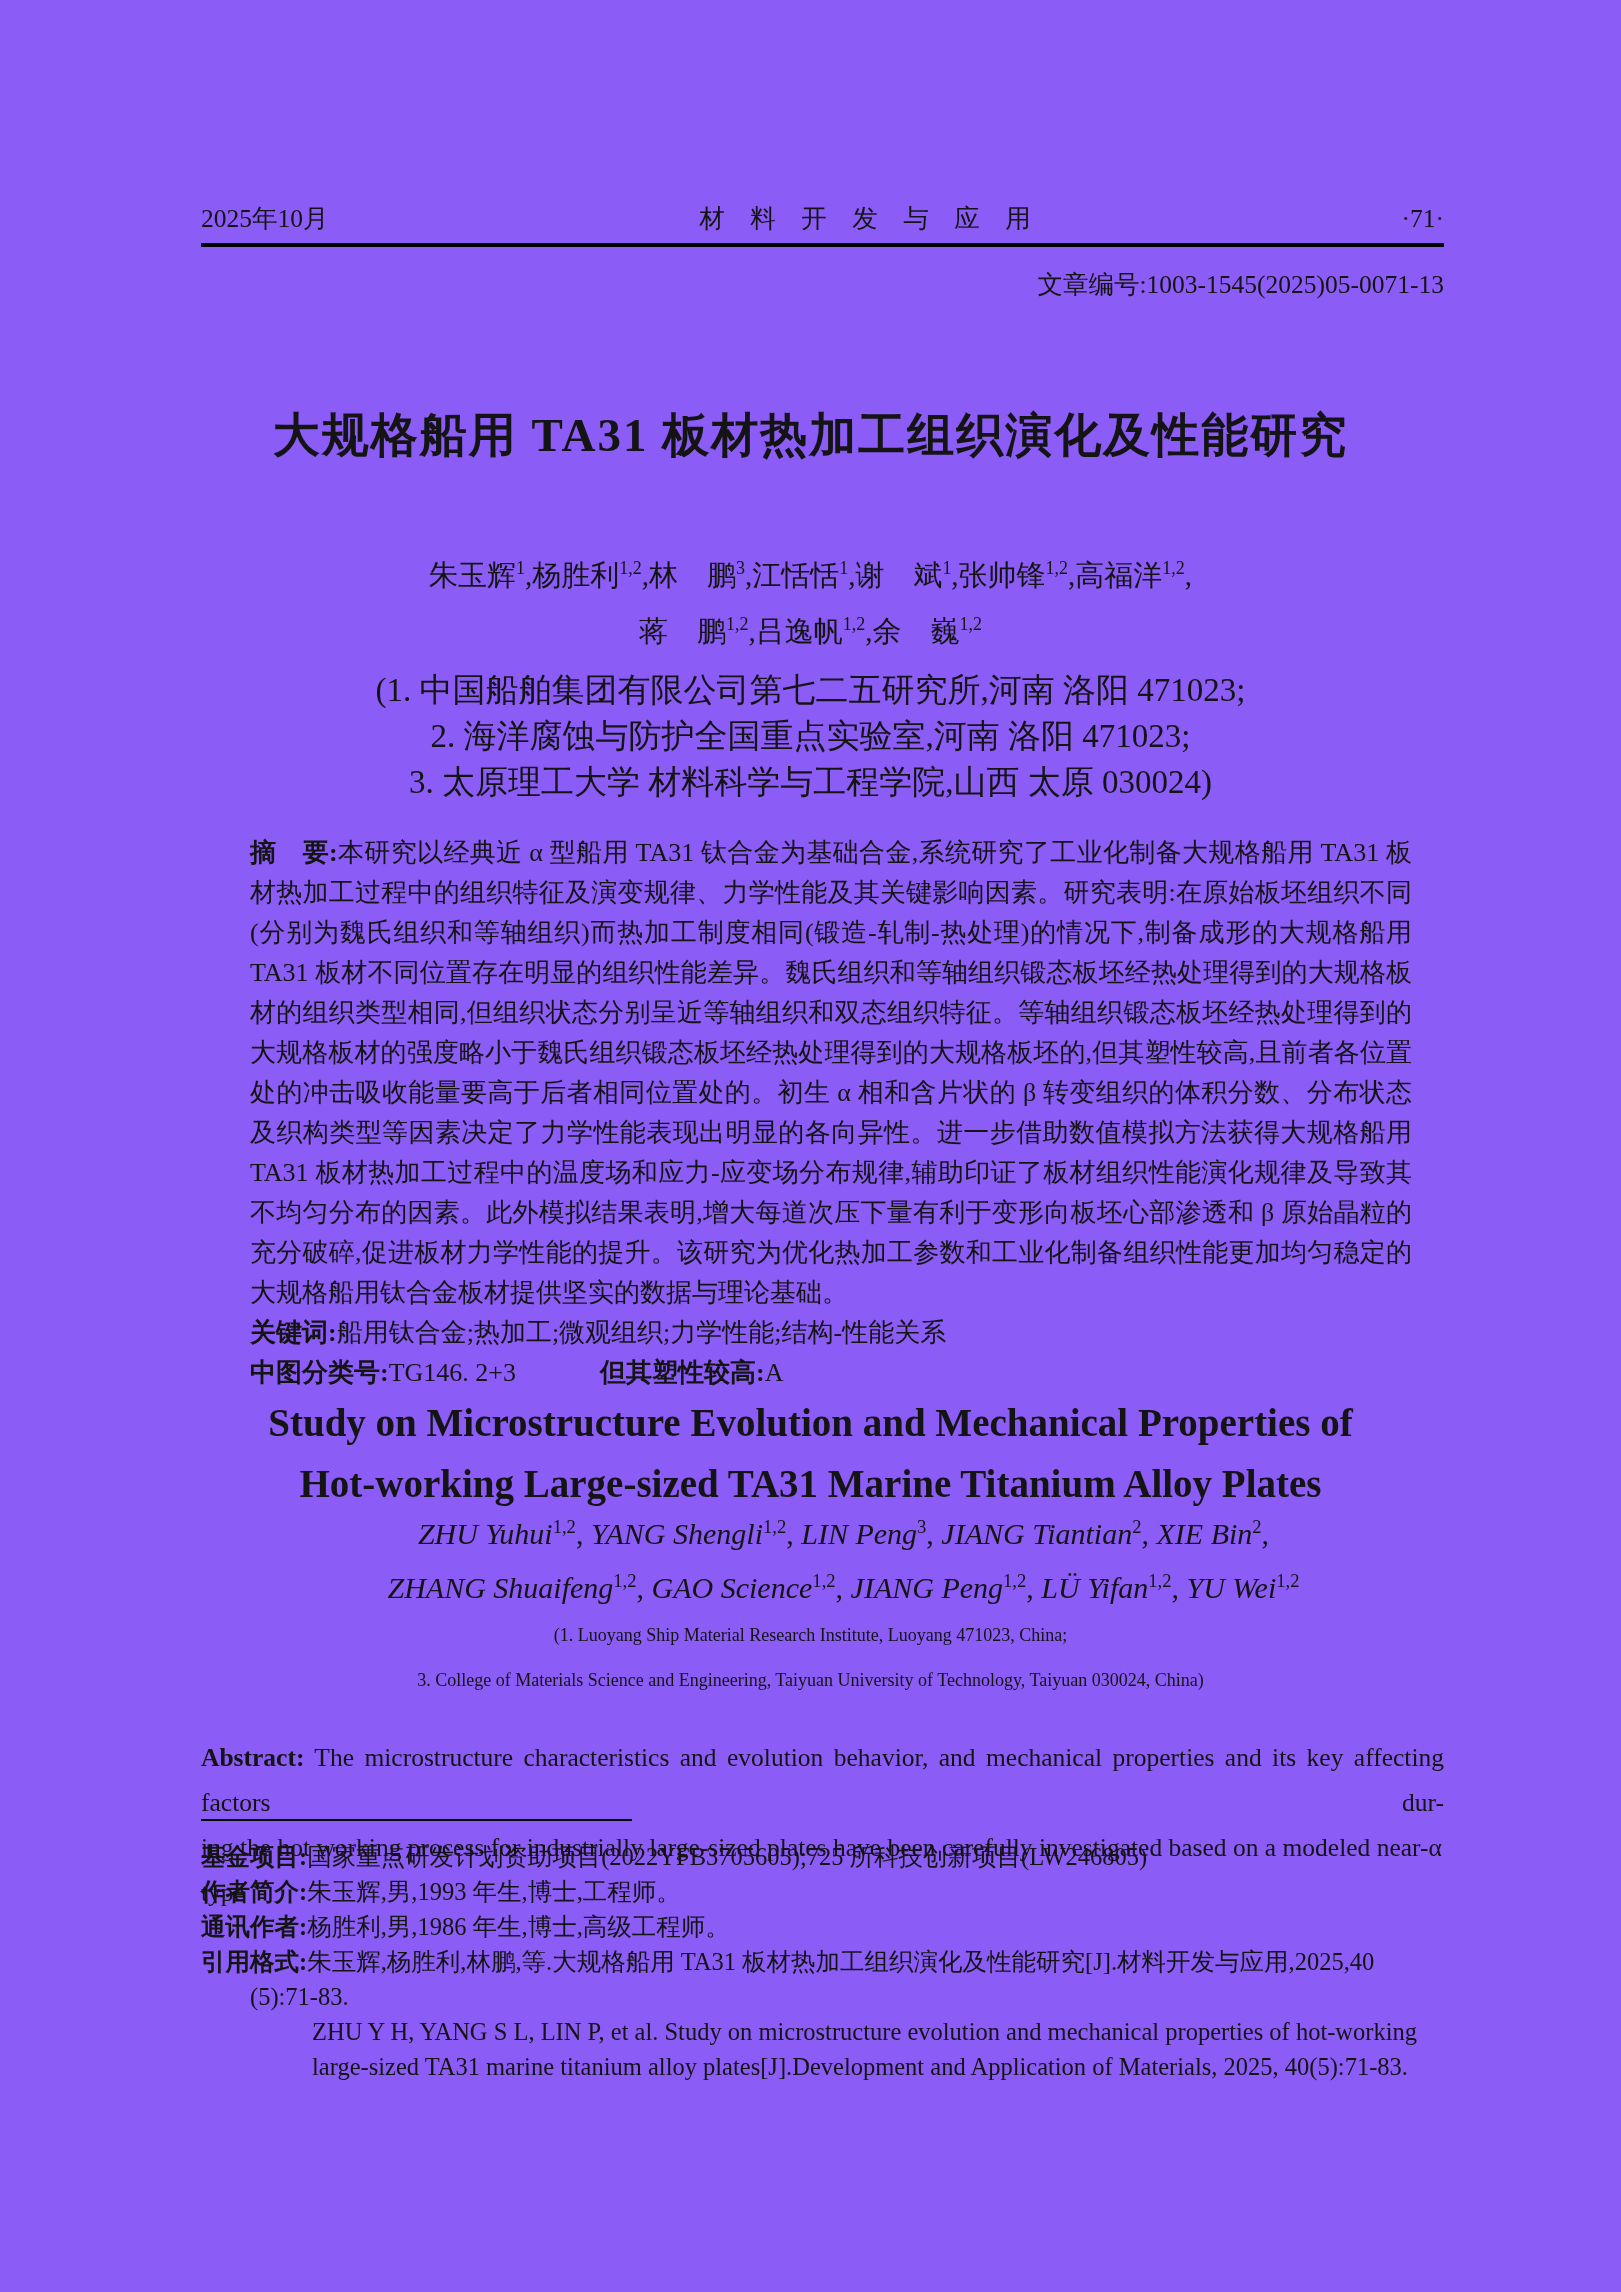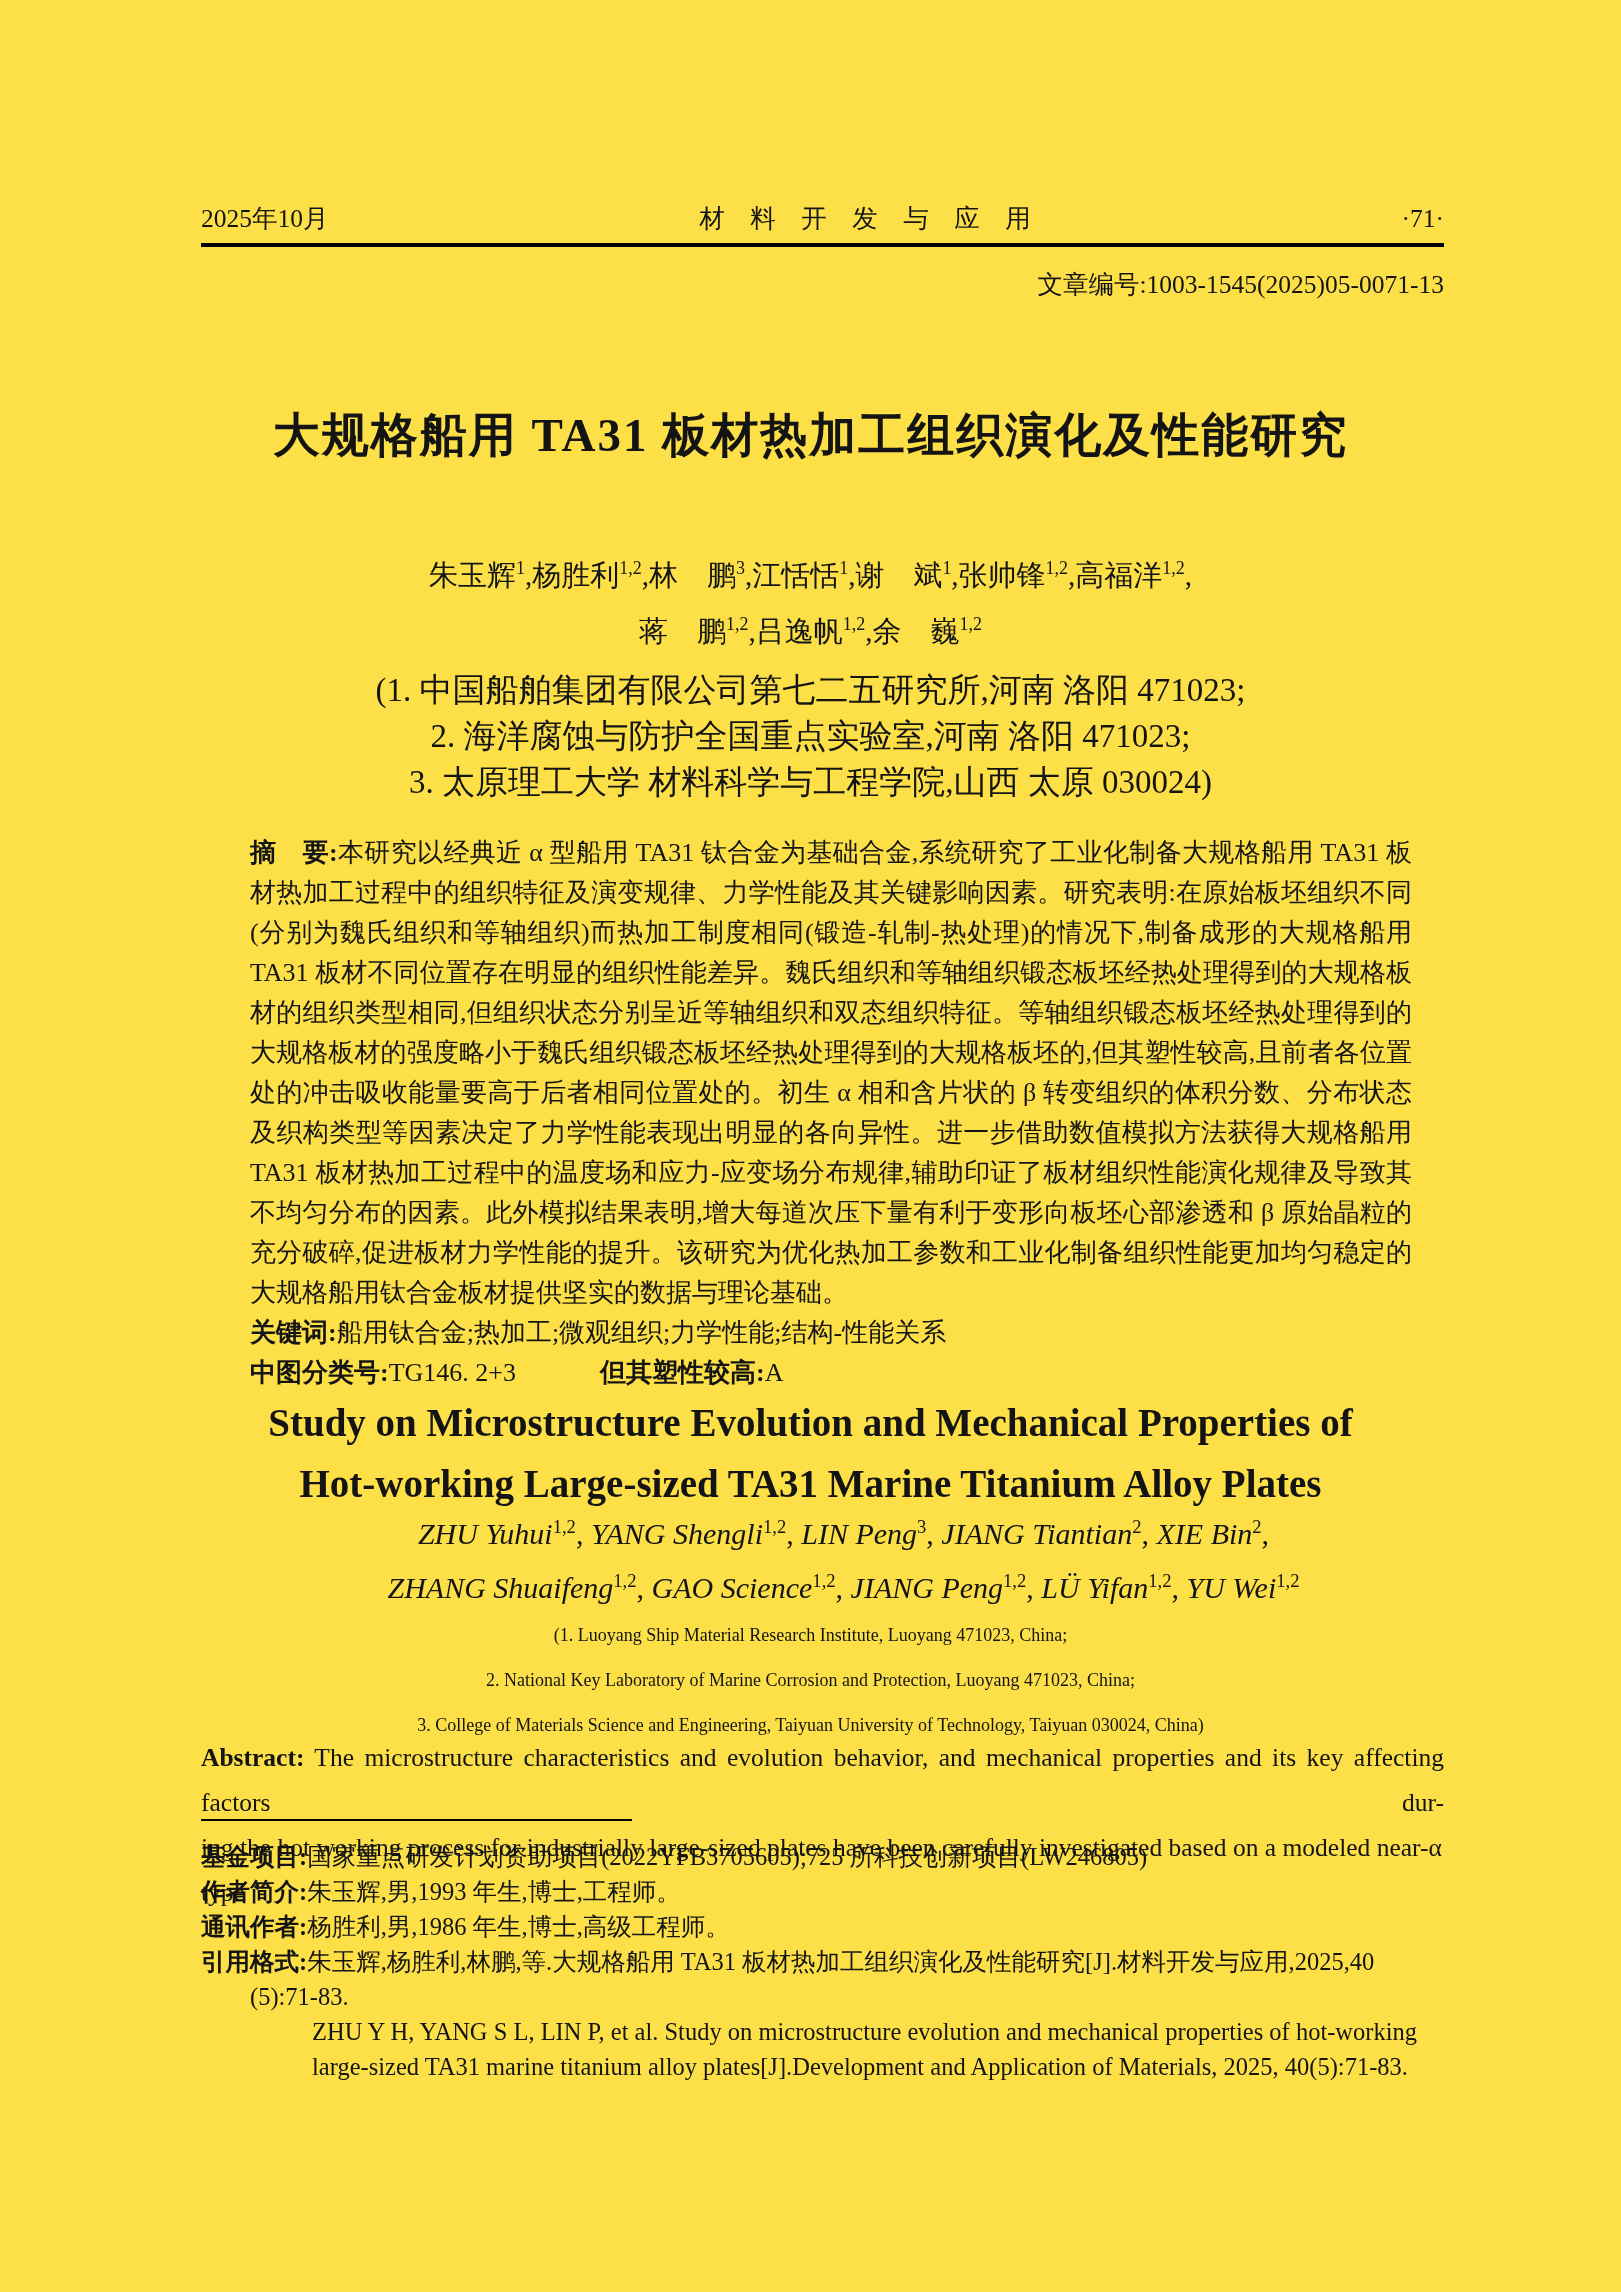--- a/index.html
+++ b/index.html
@@ -2,21 +2,21 @@
 <html><head>
 <meta charset="utf-8">
 <style>
   * { margin:0; padding:0; box-sizing:border-box; }
   html,body { background:#ffffff; }
   body {
     width:1621px; height:2293px; position:relative;
     font-family:"Liberation Serif","DejaVu Serif",serif;
     color:#141414;
   }
-  .page { position:absolute; inset:0; background:#fde047; }
+  .page { position:absolute; inset:0; background:#8b5cf6; }
 
   
   .jheader {
     position:absolute; top:201px; left:201px; width:1243px;
     display:flex; justify-content:space-between; align-items:baseline;
     font-size:25.5px;
   }
   .jheader .jtitle { letter-spacing:25.5px; text-indent:25.5px; }
   .header-rule {
     position:absolute; top:243px; left:201px; width:1243px; height:3.9px;
@@ -126,21 +126,20 @@
     <div>
       <span class="au"><i>ZHU Yuhui</i><sup>1,2</sup><span>, </span></span><span class="au"><i>YANG Shengli</i><sup>1,2</sup><span>, </span></span><span class="au"><i>LIN Peng</i><sup>3</sup><span>, </span></span><span class="au"><i>JIANG Tiantian</i><sup>2</sup><span>, </span></span><span class="au"><i>XIE Bin</i><sup>2</sup><span>,</span></span>
     </div>
     <div>
       <span class="au"><i>ZHANG Shuaifeng</i><sup>1,2</sup><span>, </span></span><span class="au"><i>GAO Science</i><sup>1,2</sup><span>, </span></span><span class="au"><i>JIANG Peng</i><sup>1,2</sup><span>, </span></span><span class="au"><i>LÜ Yifan</i><sup>1,2</sup><span>, </span></span><span class="au"><i>YU Wei</i><sup>1,2</sup></span>
     </div>
   </div>
 
   <div class="affils-en">
     <div>(1. Luoyang Ship Material Research Institute, Luoyang 471023, China;</div>
-    <div>2. National Key Laboratory of Marine Corrosion and Protection, Luoyang 471023, China;</div>
     <div>3. College of Materials Science and Engineering, Taiyuan University of Technology, Taiyuan 030024, China)</div>
   </div>
 
   <div class="abstract-en">
     <div class="jline"><span class="lbl">Abstract:</span> <span>The microstructure characteristics and evolution behavior, and mechanical properties and its key affecting factors dur-</span></div>
     <div>ing the hot working process for industrially large-sized plates have been carefully investigated based on a modeled near-α type</div>
   </div>
 
   <div class="footnote-rule"></div>
   <div class="pfooter">

